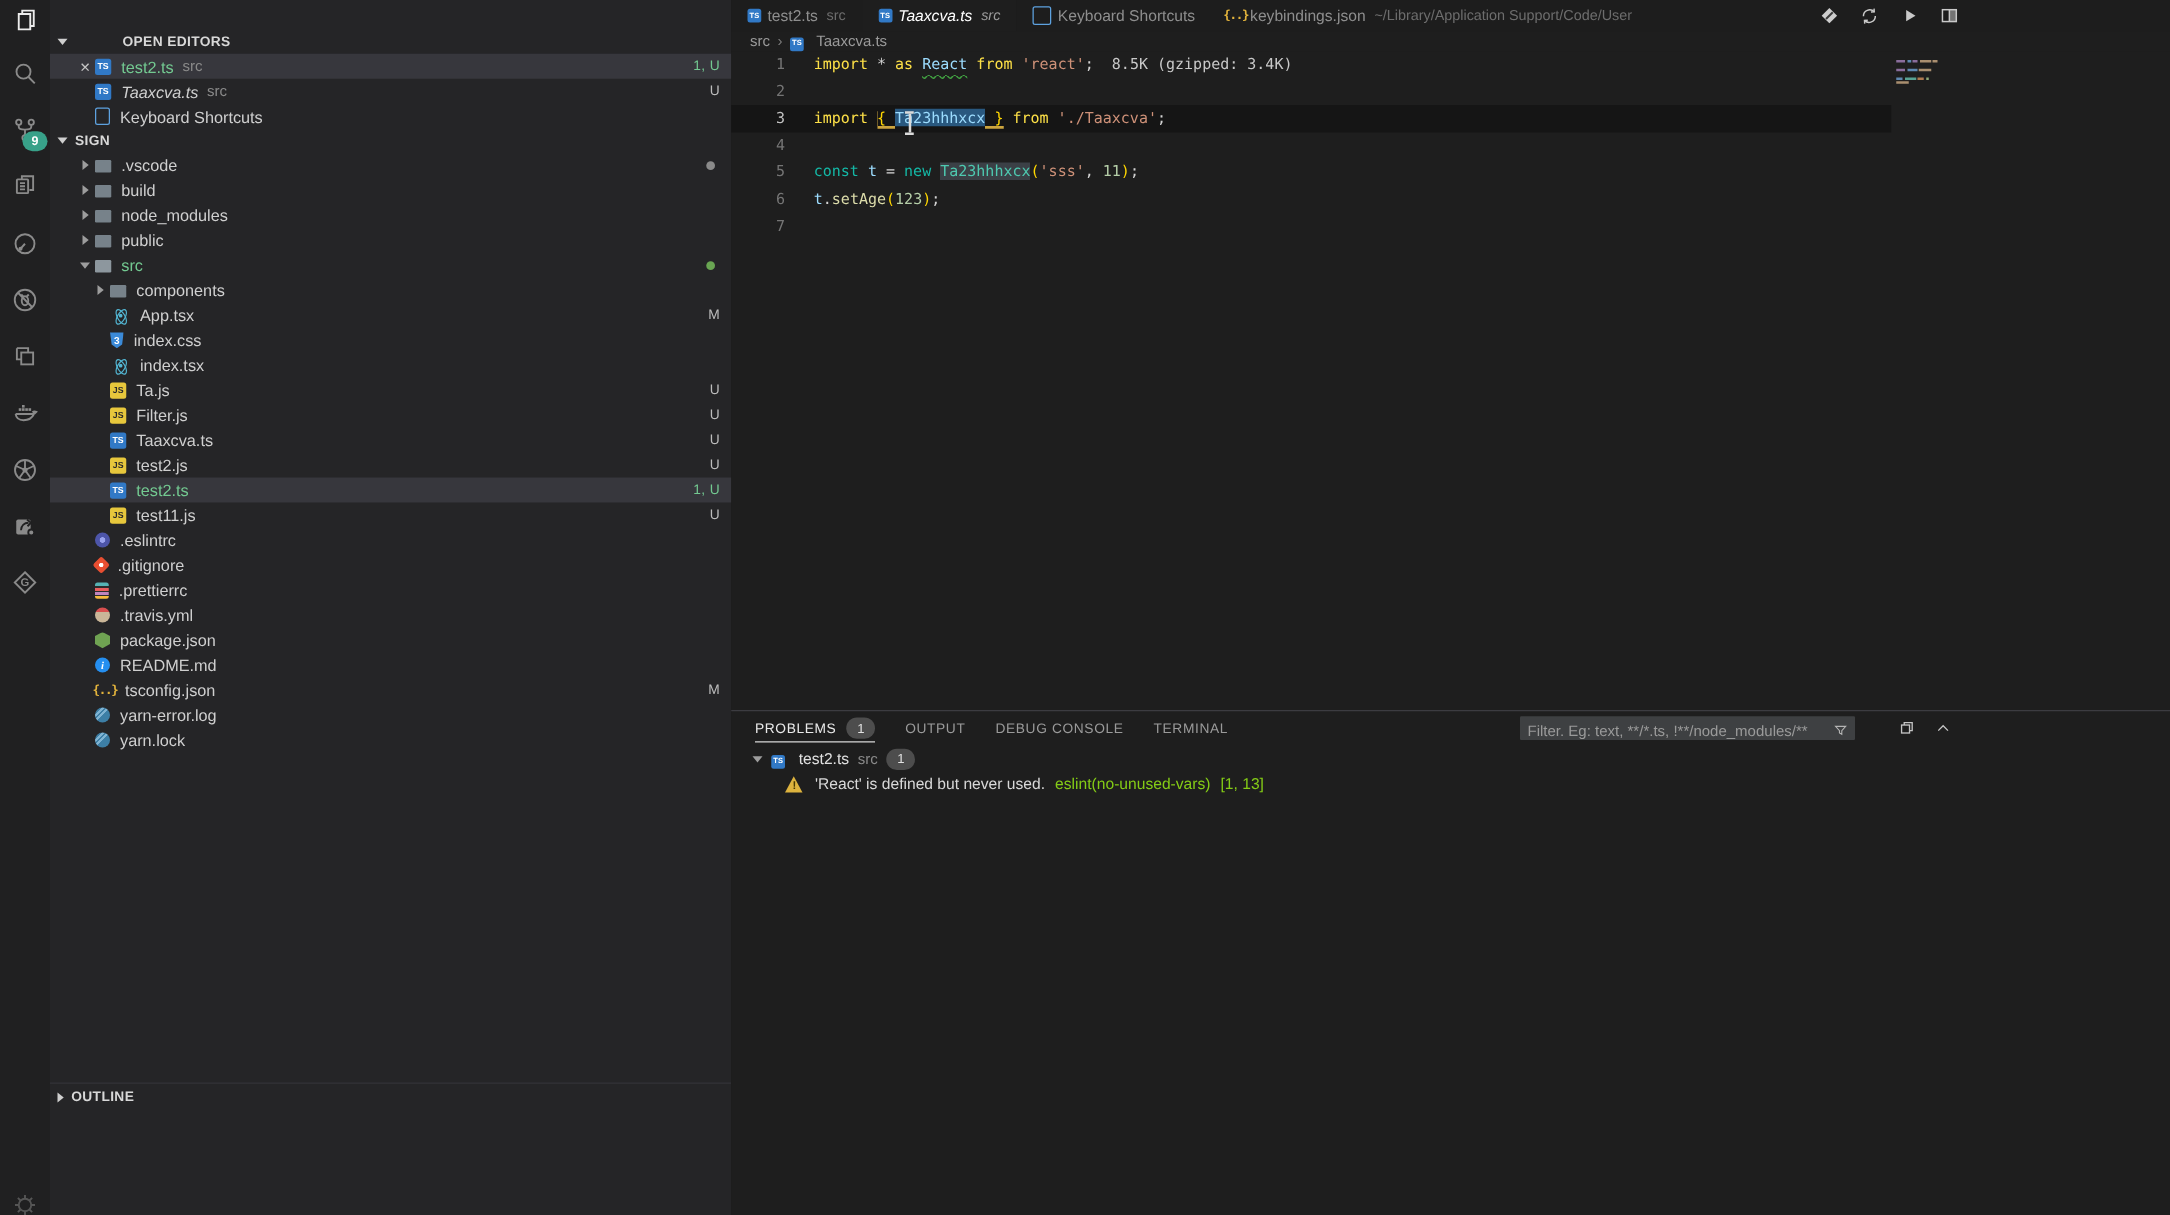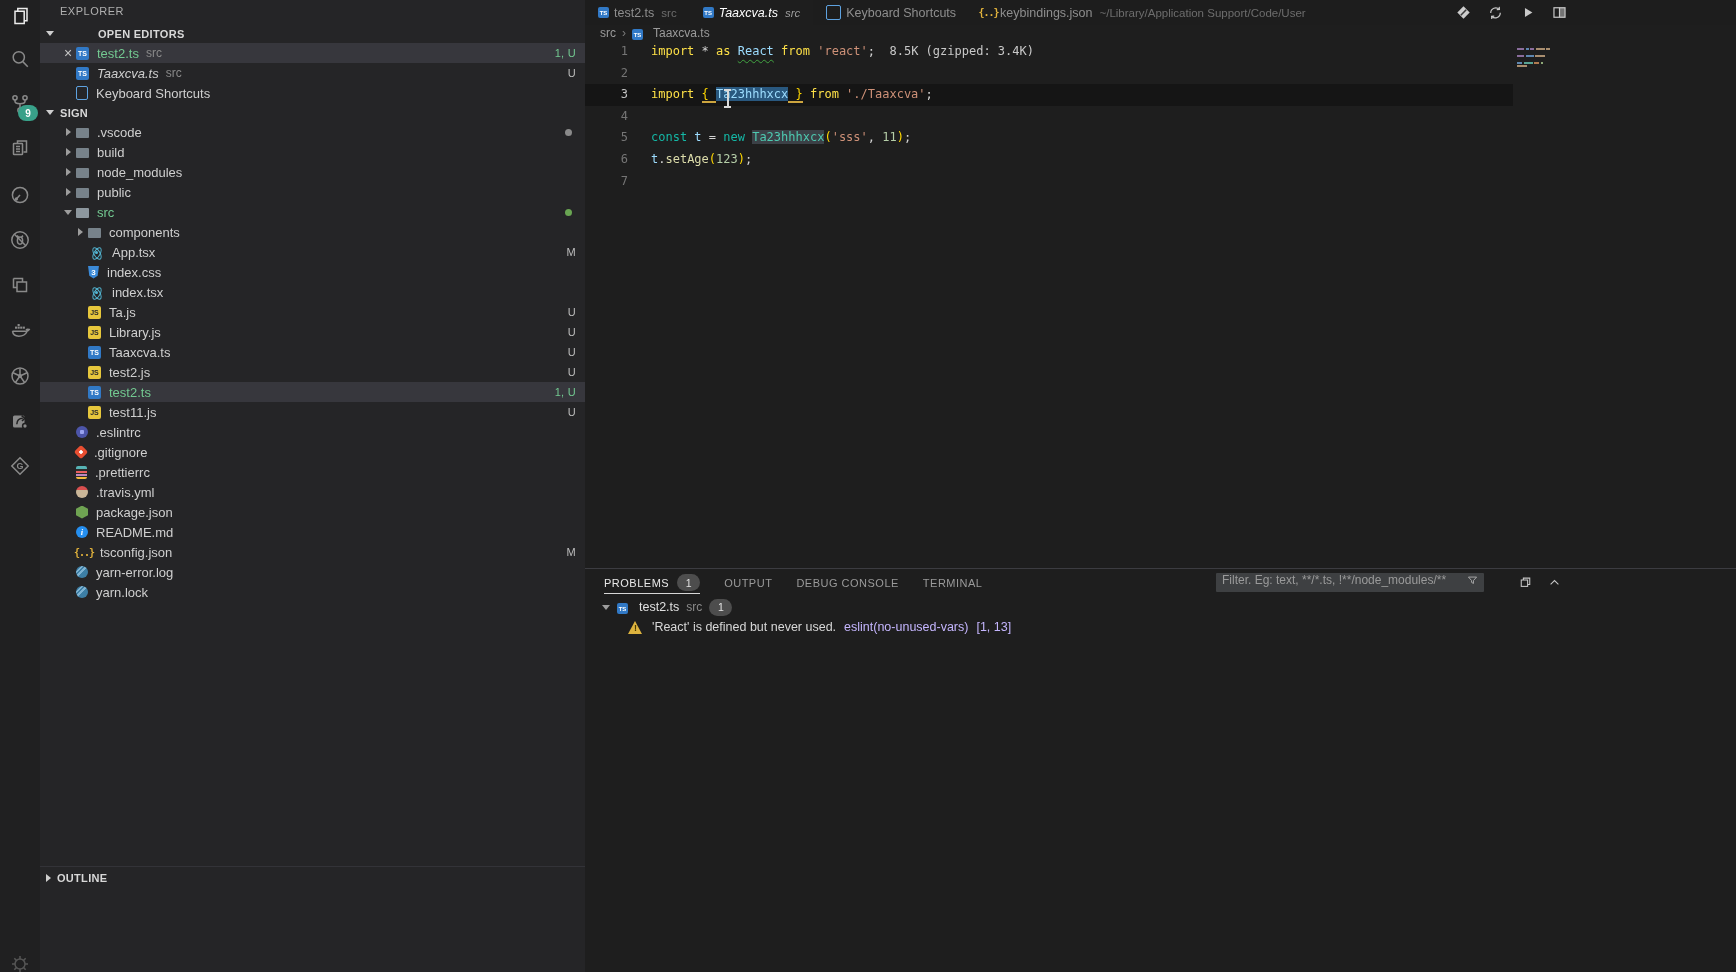--- a/index.html
+++ b/index.html
@@ -104,38 +104,38 @@
   .mm-row{position:absolute;left:0;height:2.3px;display:flex;gap:1.5px;}
   .mm-row span{height:100%;display:inline-block;}
   
   #panel{position:absolute;top:568px;left:0;right:0;bottom:0;background:#1e1e1e;border-top:1px solid #3c3c41;}
   #p-header{position:relative;height:27px;display:flex;align-items:center;padding-left:19px;gap:24px;}
   .p-tab{position:relative;height:100%;display:flex;align-items:center;font-size:11px;letter-spacing:.5px;color:#9a9a9a;gap:8px;cursor:pointer;}
   .p-tab.active{color:#e9e9e9;}
   .p-tab.active::after{content:'';position:absolute;bottom:2px;left:0;width:100%;height:1px;background:#d7d7d7;}
   .p-badge{min-width:17px;height:17px;border-radius:9px;background:#4d4d4d;color:#e2e2e2;
            font-size:10.5px;letter-spacing:0;display:inline-flex;align-items:center;justify-content:center;padding:0 3px;font-weight:400;}
-  #p-filter{position:absolute;left:631px;top:4px;width:268px;height:19px;background:#3e4042;display:flex;align-items:flex-start;border-radius:1px;}
+  #p-filter{position:absolute;left:631px;top:4px;width:268px;height:19px;background:#3e4042;display:flex;align-items:flex-end;border-radius:1px;}
   #p-filter input{flex:1;background:transparent;border:0;outline:0;color:#cccccc;font-size:12px;padding:0 6px;font-family:"Liberation Sans",sans-serif;}
   #p-filter input::placeholder{color:#9a9a9a;}
   #p-filter svg{width:15px;height:15px;stroke:#b5b5b5;fill:none;stroke-width:1.4;margin-right:4px;flex:none;cursor:pointer;}
   #p-actions{position:absolute;left:930px;top:0;height:27px;display:flex;gap:9px;align-items:center;color:#c5c5c5;}
   .p-act{width:20px;height:20px;display:flex;align-items:center;justify-content:center;cursor:pointer;}
   .p-act svg{width:17px;height:17px;stroke:currentColor;fill:none;stroke-width:1.5;}
   #p-body{position:absolute;top:28px;left:0;right:0;}
   .p-row{height:20px;display:flex;align-items:center;font-size:12.5px;color:#cccccc;cursor:pointer;}
   .p-row.group{padding-left:17px;gap:7px;}
   .p-row.problem{padding-left:43px;}
   .g-label{color:#e0e0e0;}
   .g-detail{font-size:12px;color:#8a8a8a;}
   .warn{position:relative;width:15px;height:13px;margin-right:9px;flex:none;}
   .warn::before{content:'';position:absolute;left:0;top:0;border-left:7.5px solid transparent;border-right:7.5px solid transparent;border-bottom:13px solid #ddb33e;}
   .warn::after{content:'!';position:absolute;left:0;right:0;top:2.5px;text-align:center;font:700 9px "Liberation Sans",sans-serif;color:#4a3a00;}
   .p-msg{color:#d8d8d8;}
-  .p-src,.p-loc{color:#c4b5fd;margin-left:8px;}
+  .p-src,.p-loc{color:#84cc16;margin-left:8px;}
 </style>
 </head>
 <body>
 
 <div id="root">
   <div id="activitybar">
       <div class="ab-item active" style="top:4px">
     <svg viewBox="0 0 24 24">
           <path d="M7 7.2h9.2v12.3H7z"></path>
           <path d="M9.8 7.2V4.5H19v12.3h-2.8"></path>
@@ -218,21 +218,20 @@
       </div>
       <div class="ab-item dim" style="top:952px">
     <svg viewBox="0 0 24 24">
           <circle cx="12" cy="12" r="5"></circle>
           <path d="M12 4v3M12 17v3M4 12h3M17 12h3M6.3 6.3l2.1 2.1M15.6 15.6l2.1 2.1M17.7 6.3l-2.1 2.1M8.4 15.6l-2.1 2.1"></path>
         </svg>
       </div>
     </div>
 
   <div id="sidebar">
-    <div id="sb-title">EXPLORER</div>
     <div id="oe-header" class="sec">
       <span class="tw down"></span>
       <span>OPEN EDITORS</span>
     </div>
     <div id="oe-list">
         <div class="row sel">
     <span class="slot">
             <span class="oe-close">×</span>
           </span>
     <span class="fic ic-ts">TS</span>
@@ -335,21 +334,21 @@
         <div class="row ind1">
     <span class="slot"></span>
     <span class="fic ic-js">JS</span>
     <span class="lbl">Ta.js</span>
     <span class="badge">U</span>
 
   </div>
         <div class="row ind1">
     <span class="slot"></span>
     <span class="fic ic-js">JS</span>
-    <span class="lbl">Library.js</span>
+    <span class="lbl">Filter.js</span>
     <span class="badge">U</span>
 
   </div>
         <div class="row ind1">
     <span class="slot"></span>
     <span class="fic ic-ts">TS</span>
     <span class="lbl">Taaxcva.ts</span>
     <span class="badge">U</span>
 
   </div>

